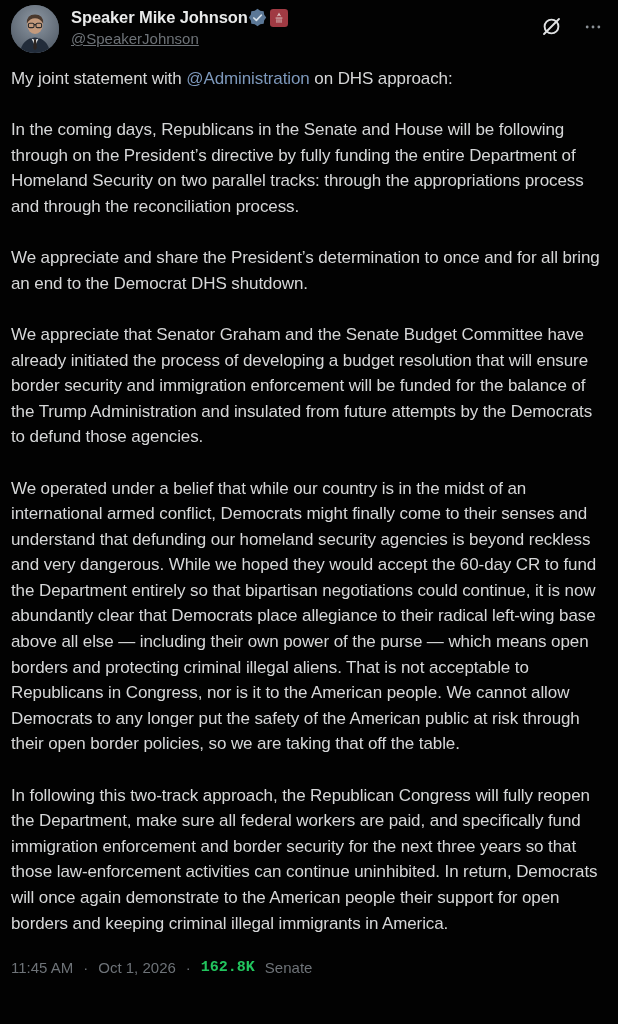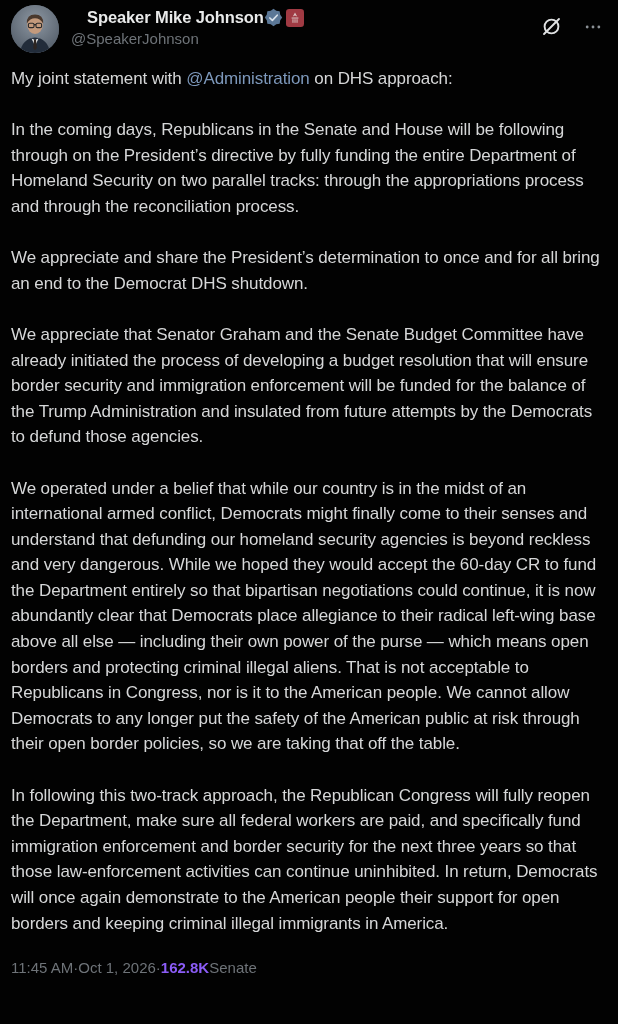--- a/index.html
+++ b/index.html
@@ -17,30 +17,30 @@
 
   
   .tweet-header { display:flex; align-items:flex-start; padding-top:5px; }
   .avatar {
     width:48px; height:48px; border-radius:50%;
     overflow:hidden; flex:none; cursor:pointer;
     background:#5c6773;
   }
   .avatar svg { display:block; width:48px; height:48px; }
   .id-block { margin-left:12px; flex:1 1 auto; min-width:0; }
-  .name-row { display:flex; align-items:center; gap:0; margin-top:3px;margin-left:16px; }
+  .name-row { display:flex; align-items:center; gap:0; margin-top:3px; }
   .display-name {
     font-size:16.5px; font-weight:700; color:#e9eaea;
     letter-spacing:-0.1px; cursor:pointer;
   }
   .badge-verified { width:19px; height:19px; display:inline-flex; }
   .badge-affiliate {
     width:18px; height:18px; display:inline-flex; margin-left:3px; cursor:pointer;
   }
-  .handle { color:#6e7378; font-size:15px; margin-top:3px; }
+  .handle { color:#6e7378; font-size:15px; margin-top:3px;text-decoration:underline; }
 
   .header-actions { display:flex; align-items:center; gap:20px; margin-top:10px; margin-right:4px; }
   .icon-btn { cursor:pointer; display:inline-flex; }
 
   
   .tweet-body {
     margin-top:13px;
     font-size:17px;
     line-height:25.6px;
     letter-spacing:-0.1px;
@@ -48,24 +48,24 @@
   }
   .tweet-body p { margin:0 0 25.6px; }
   .tweet-body p:last-child { margin-bottom:0; }
   .mention { color:#7d98bb; text-decoration:none; cursor:pointer; }
 
   
   .tweet-meta {
     margin-top:23px;
     font-size:15px;
     color:#6e7378;
-    display:flex; align-items:center; gap:0;
+    display:flex; align-items:center; gap:10px;
     white-space:nowrap;
   }
-  .views-count { color:#8b5cf6; font-weight:700; }
+  .views-count { color:#22c55e; font-weight:700;font-family:Liberation Mono, monospace; }
 </style>
 </head>
 <body>
 
 <div class="tweet-card">
 
   <header class="tweet-header">
     <div class="avatar">
       <svg viewBox="0 0 48 48">
         <defs>

